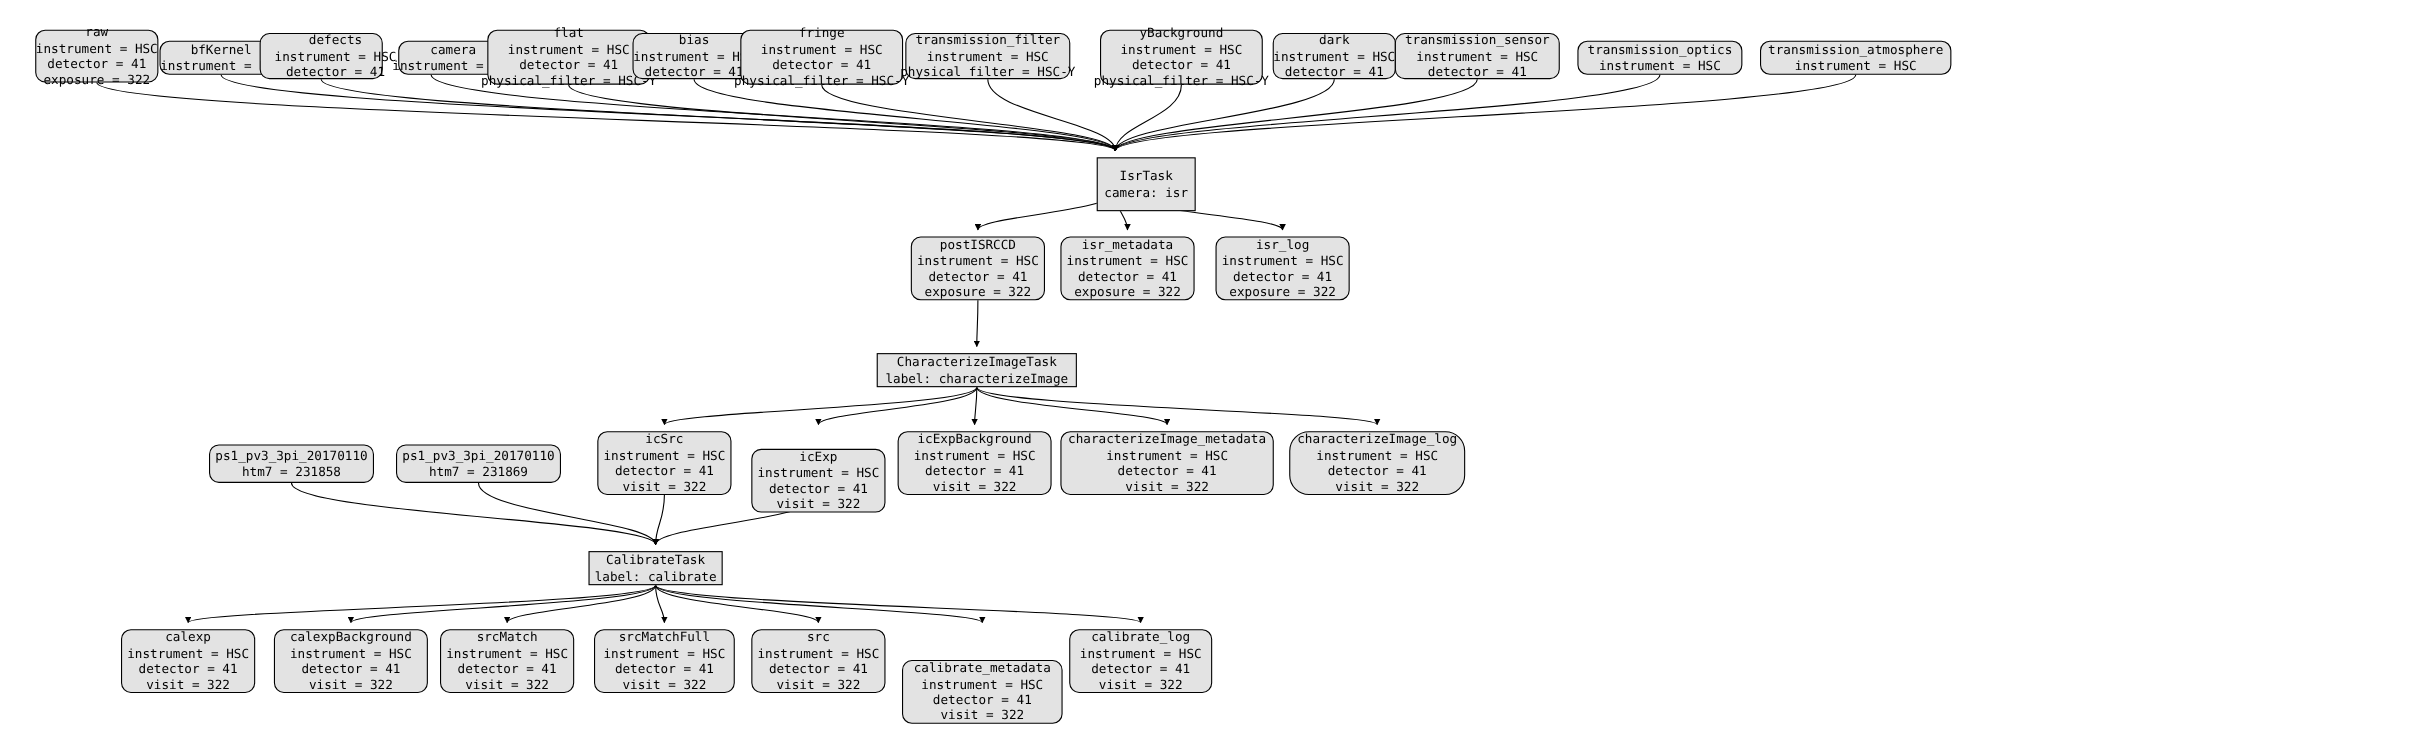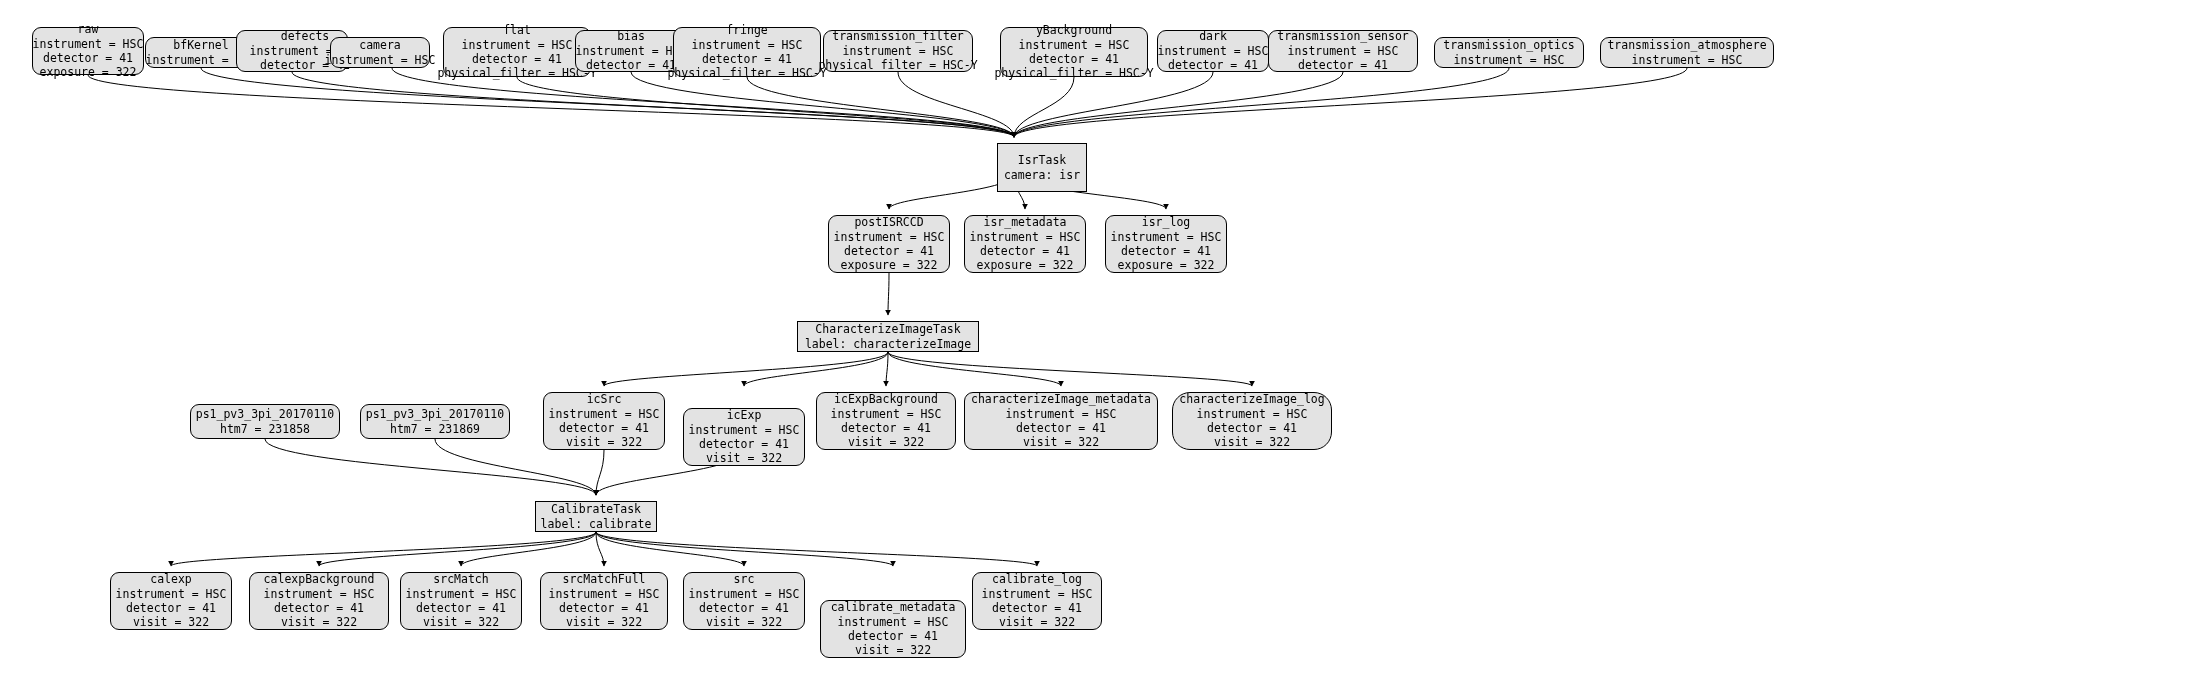--- a/index.html
+++ b/index.html
@@ -93,21 +93,21 @@
         <path d="M 596 532 C 596 550, 604 554, 604 566" marker-end="url(#arrow)"></path>
         <path d="M 596 532 C 596 550, 744 554, 744 566" marker-end="url(#arrow)"></path>
         <path d="M 596 532 C 596 550, 893 554, 893 566" marker-end="url(#arrow)"></path>
         <path d="M 596 532 C 596 550, 1037 554, 1037 566" marker-end="url(#arrow)"></path>
       </g>
   </svg>
   <div id="node-layer">
       <div class="node dataset" style="left: 32px; top: 27px; width: 112px; height: 48px;"><span class="line">raw</span><span class="line">instrument = HSC</span><span class="line">detector = 41</span><span class="line">exposure = 322</span></div>
       <div class="node dataset" style="left: 145px; top: 37px; width: 112px; height: 31px;"><span class="line">bfKernel</span><span class="line">instrument = HSC</span></div>
       <div class="node dataset" style="left: 236px; top: 30px; width: 112px; height: 42px; padding-left: 26px;"><span class="line">defects</span><span class="line">instrument = HSC</span><span class="line">detector = 41</span></div>
-      <div class="node dataset" style="left: 330px; top: 37px; width: 100px; height: 31px;"><span class="line">camera</span><span class="line">instrument = HSC</span></div>
+      <div class="node dataset" style="left: 362px; top: 37px; width: 100px; height: 31px;"><span class="line">camera</span><span class="line">instrument = HSC</span></div>
       <div class="node dataset" style="left: 443px; top: 27px; width: 148px; height: 50px;"><span class="line">flat</span><span class="line">instrument = HSC</span><span class="line">detector = 41</span><span class="line">physical_filter = HSC-Y</span></div>
       <div class="node dataset" style="left: 575px; top: 30px; width: 112px; height: 42px;"><span class="line">bias</span><span class="line">instrument = HSC</span><span class="line">detector = 41</span></div>
       <div class="node dataset" style="left: 673px; top: 27px; width: 148px; height: 50px;"><span class="line">fringe</span><span class="line">instrument = HSC</span><span class="line">detector = 41</span><span class="line">physical_filter = HSC-Y</span></div>
       <div class="node dataset" style="left: 823px; top: 30px; width: 150px; height: 42px;"><span class="line">transmission_filter</span><span class="line">instrument = HSC</span><span class="line">physical_filter = HSC-Y</span></div>
       <div class="node dataset" style="left: 1000px; top: 27px; width: 148px; height: 50px;"><span class="line">yBackground</span><span class="line">instrument = HSC</span><span class="line">detector = 41</span><span class="line">physical_filter = HSC-Y</span></div>
       <div class="node dataset" style="left: 1157px; top: 30px; width: 112px; height: 42px;"><span class="line">dark</span><span class="line">instrument = HSC</span><span class="line">detector = 41</span></div>
       <div class="node dataset" style="left: 1268px; top: 30px; width: 150px; height: 42px;"><span class="line">transmission_sensor</span><span class="line">instrument = HSC</span><span class="line">detector = 41</span></div>
       <div class="node dataset" style="left: 1434px; top: 37px; width: 150px; height: 31px;"><span class="line">transmission_optics</span><span class="line">instrument = HSC</span></div>
       <div class="node dataset" style="left: 1600px; top: 37px; width: 174px; height: 31px;"><span class="line">transmission_atmosphere</span><span class="line">instrument = HSC</span></div>
       <div class="node task" style="left: 997px; top: 143px; width: 90px; height: 49px;"><span class="line">IsrTask</span><span class="line">camera: isr</span></div>

